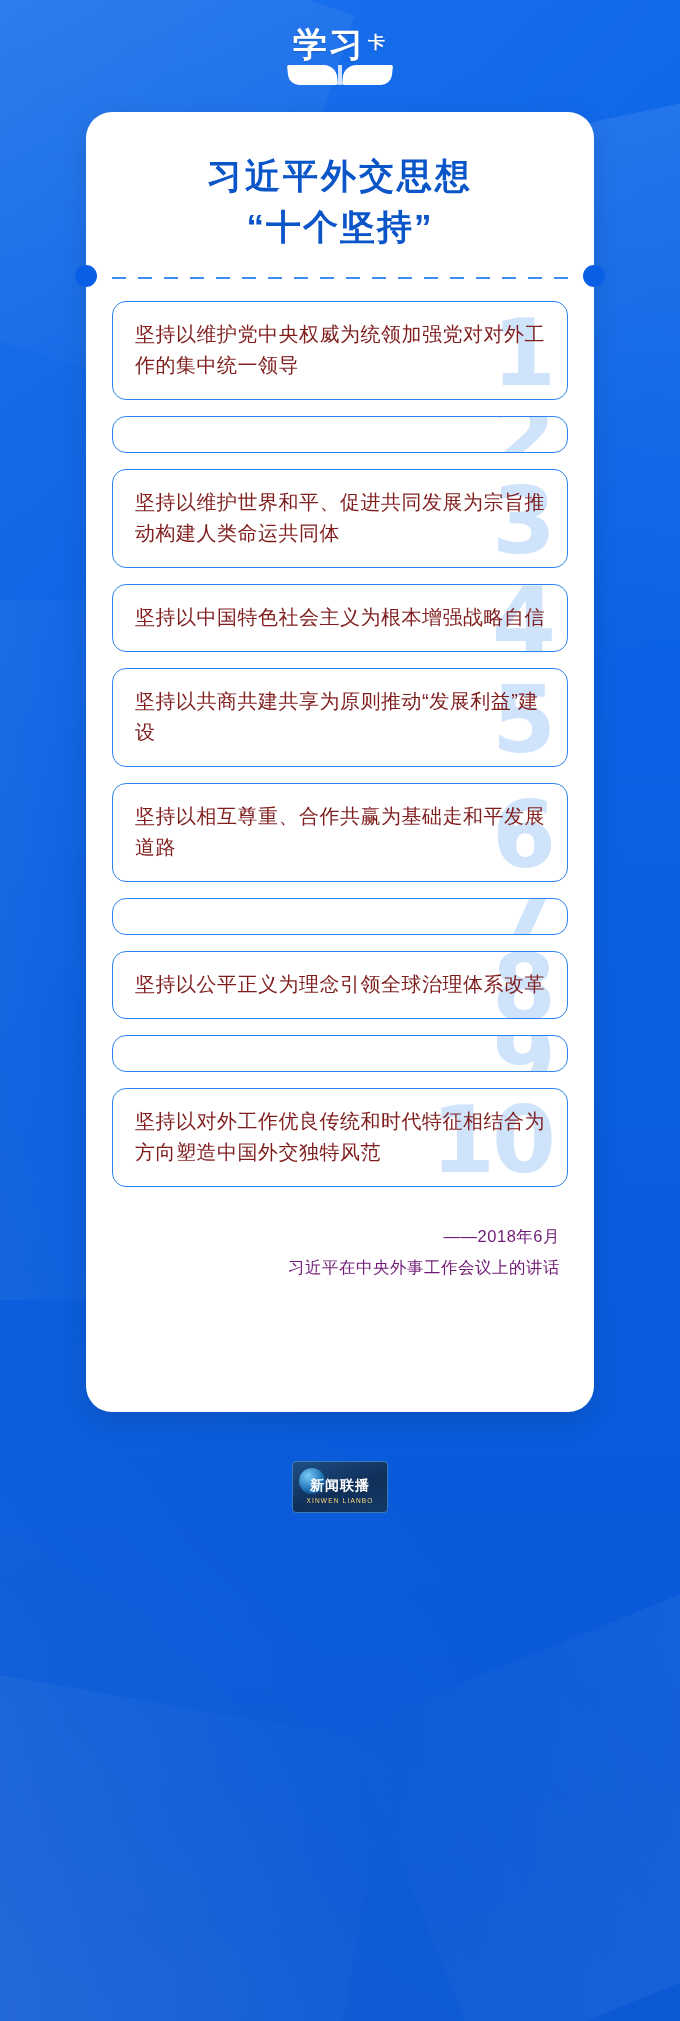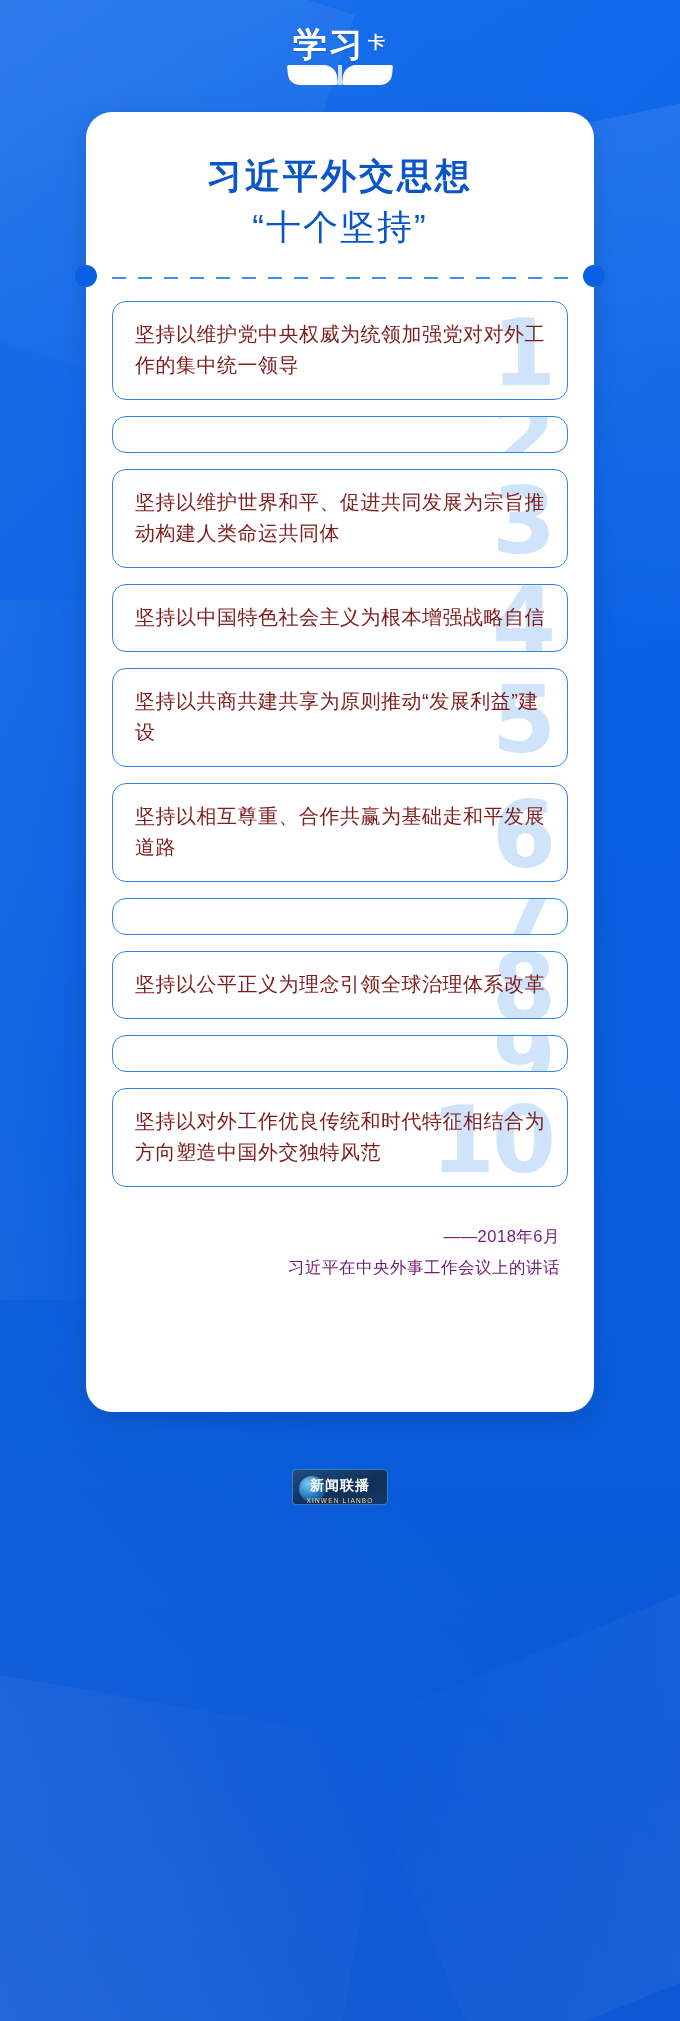--- a/index.html
+++ b/index.html
@@ -125,21 +125,21 @@
   }
   .title-main {
     font-size: 35px;
     font-weight: bold;
     color: #0a55c8;
     letter-spacing: 3px;
     line-height: 1.35;
   }
   .title-sub {
     font-size: 35px;
-    font-weight: normal;
+    font-weight: bold;
     color: #0a55c8;
     letter-spacing: 2px;
     line-height: 1.35;
     margin-top: 4px;
   }
   .divider {
     margin: 26px 26px 22px 26px;
     height: 2px;
     background-image: repeating-linear-gradient(
       to right, #3d8ef0 0px, #3d8ef0 14px, rgba(255,255,255,0) 14px, rgba(255,255,255,0) 26px
@@ -209,21 +209,21 @@
   .bottom {
     position: relative;
     z-index: 3;
     height: 150px;
     display: flex;
     align-items: center;
     justify-content: center;
   }
   .cctv-logo {
     width: 96px;
-    height: 36px;
+    height: 52px;
     border-radius: 4px;
     background: linear-gradient(160deg, #1f4f86 0%, #0f2f58 55%, #123a66 100%);
     border: 1px solid #3e7bb5;
     display: flex;
     flex-direction: column;
     align-items: center;
     justify-content: center;
     position: relative;
     overflow: hidden;
   }

